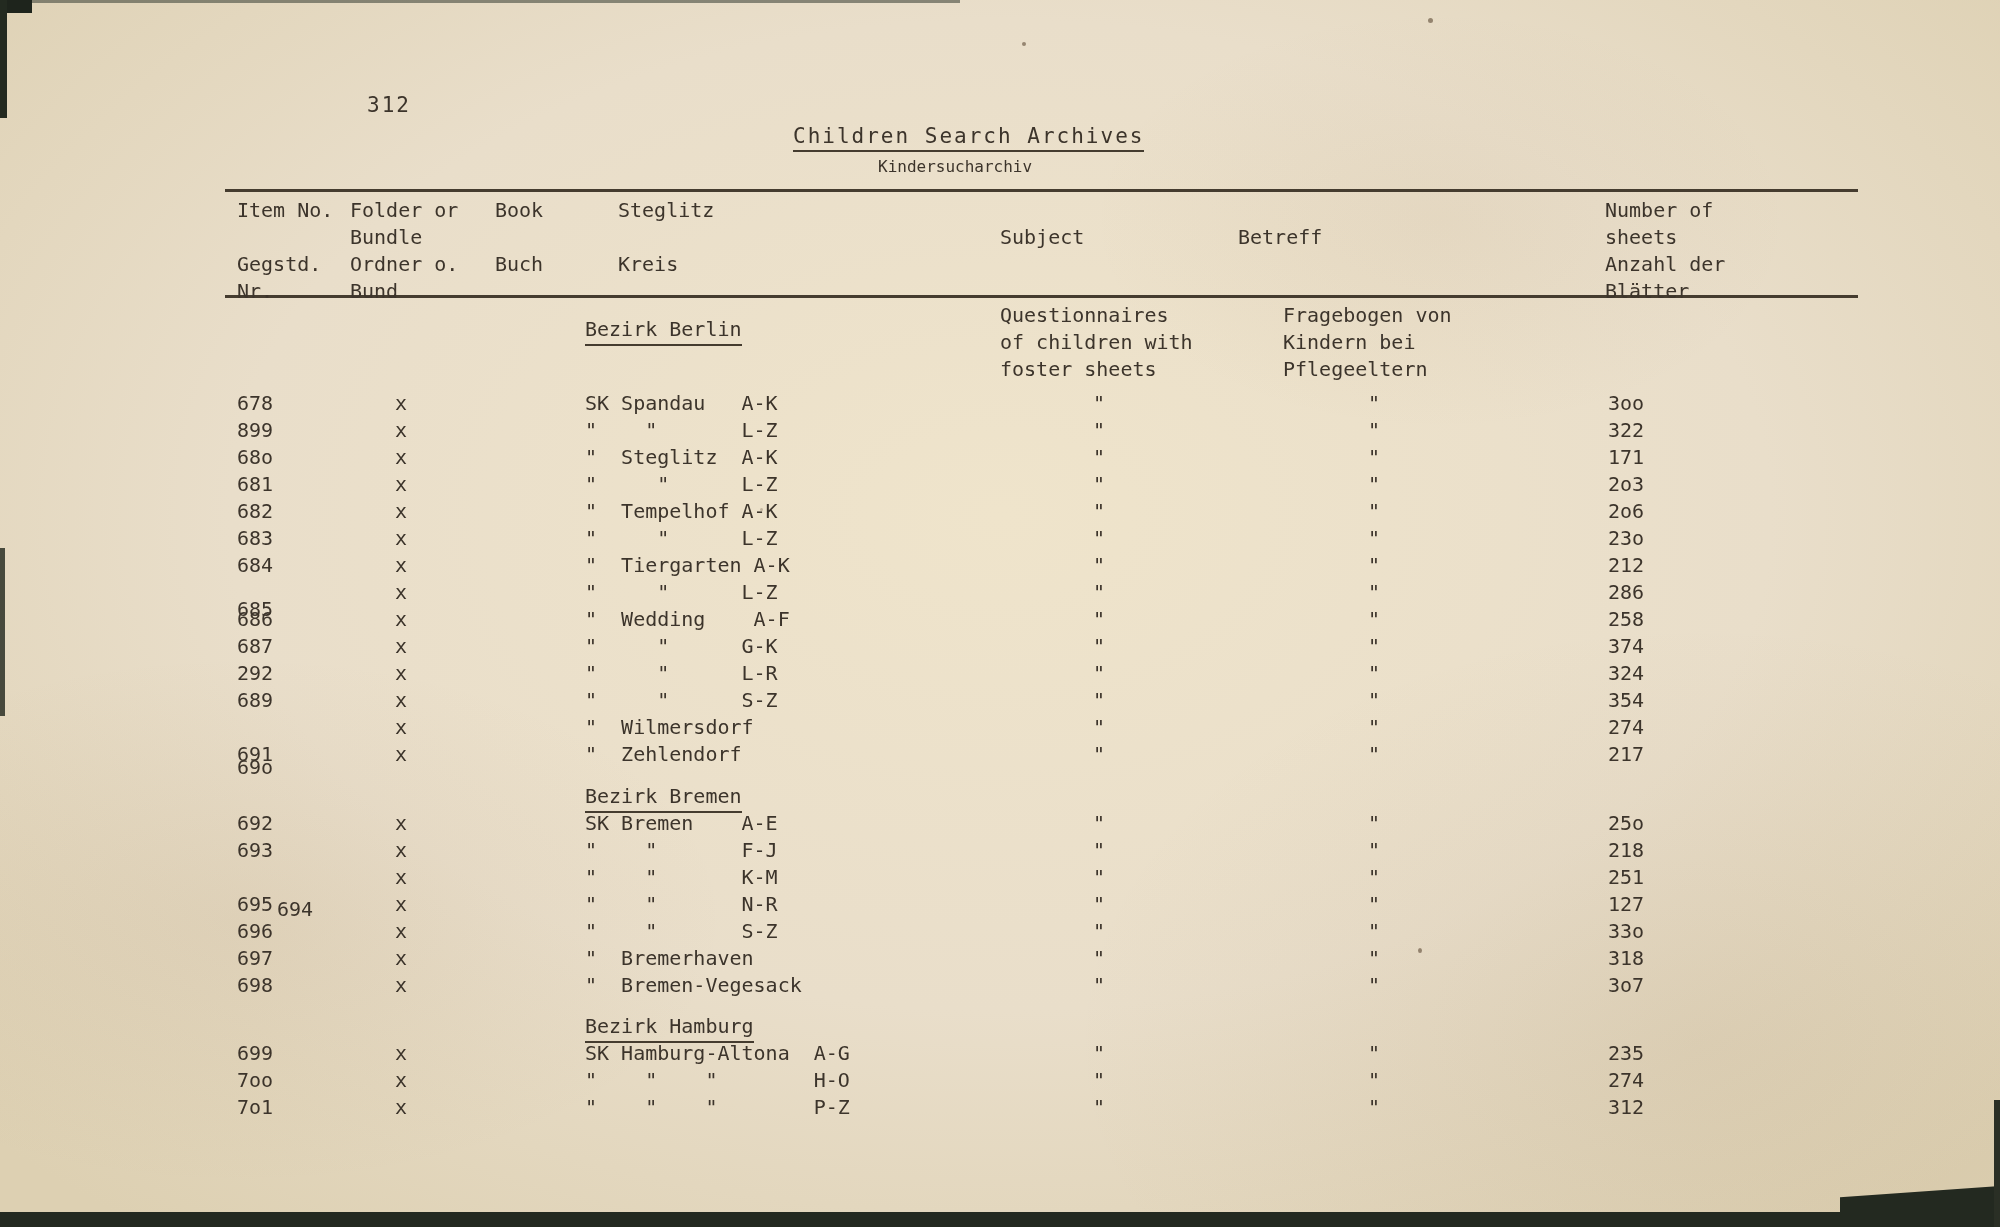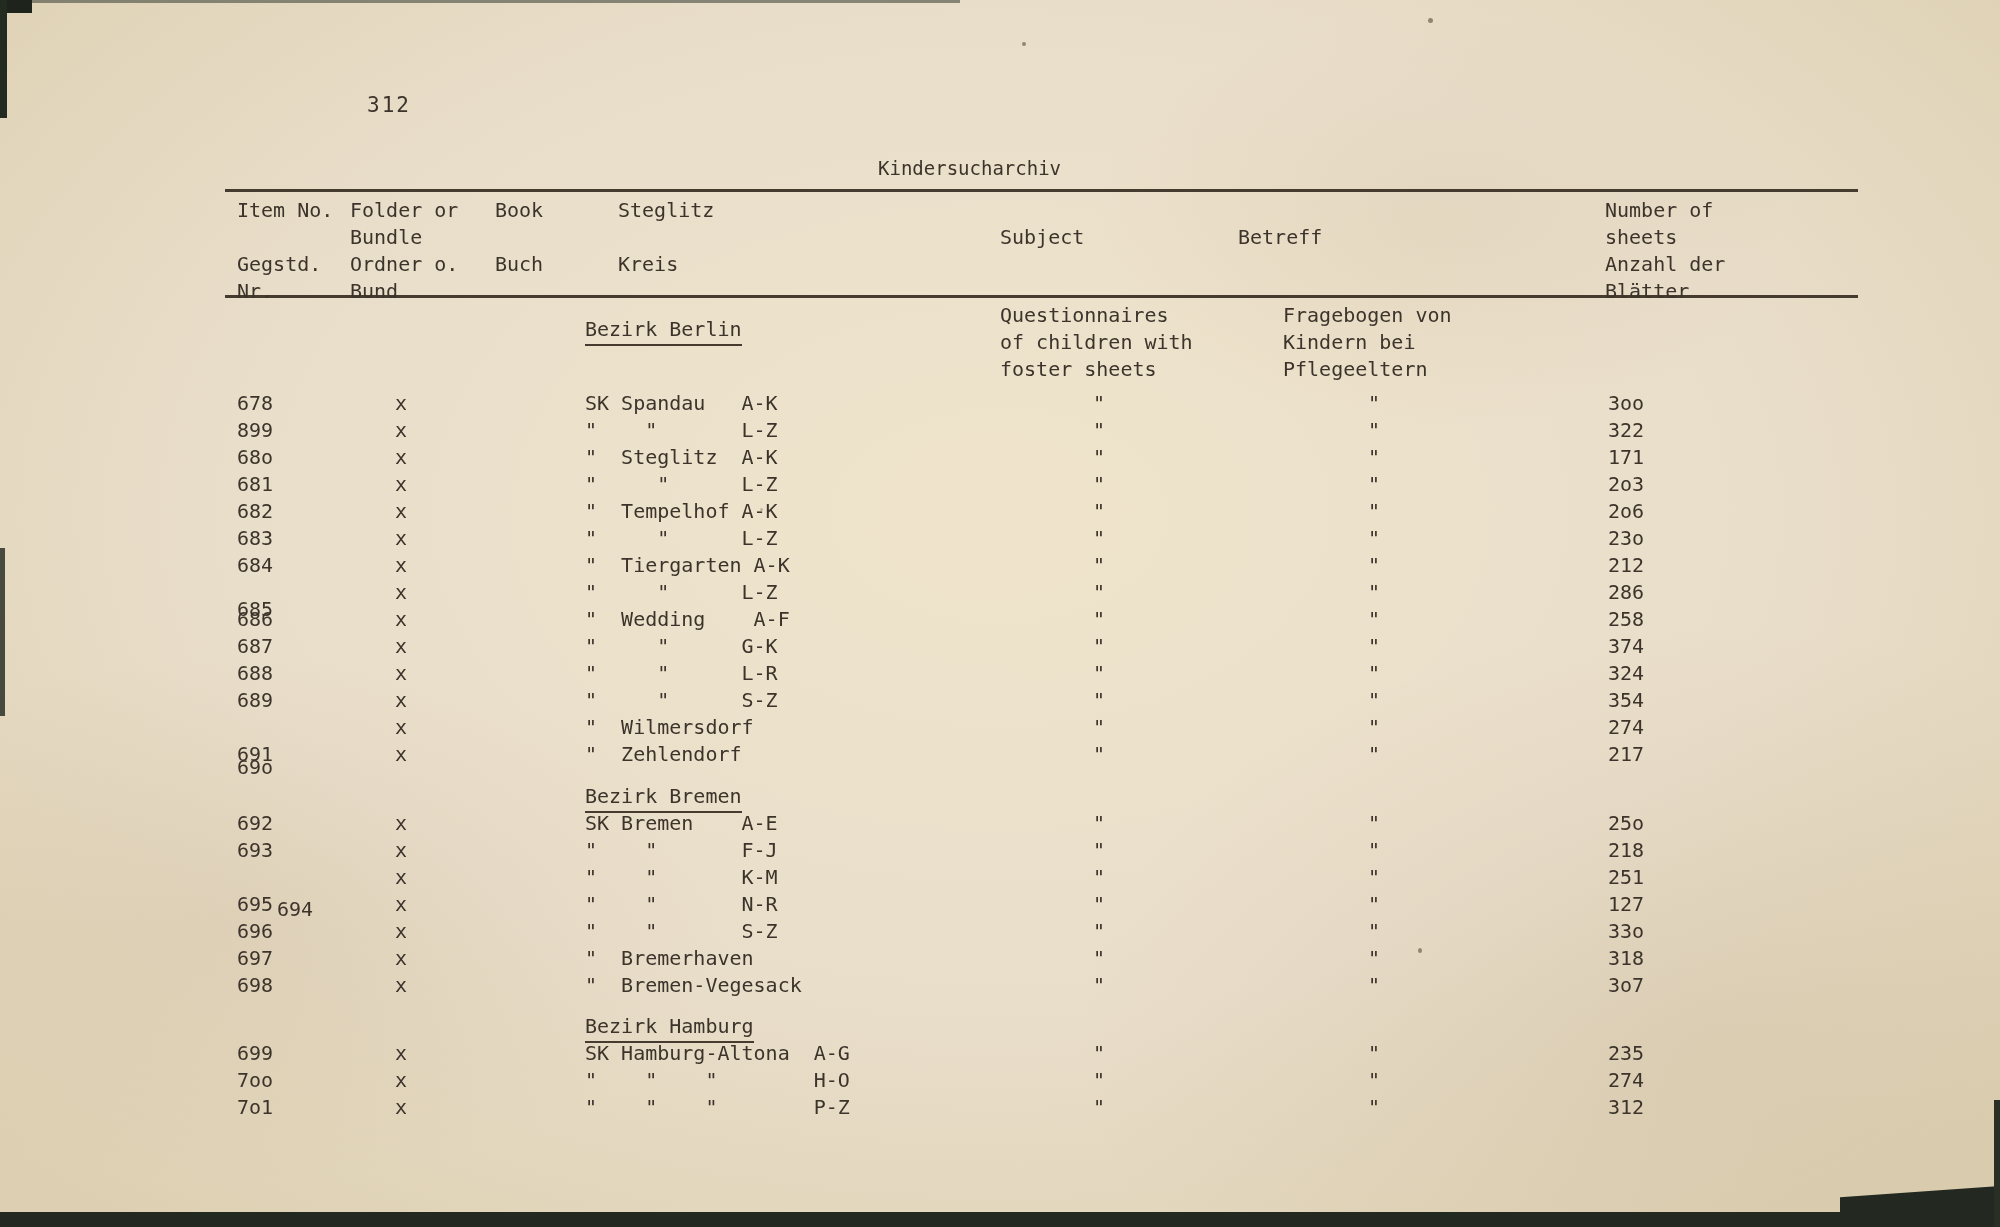--- a/index.html
+++ b/index.html
@@ -22,21 +22,21 @@
     white-space:nowrap;
     color:#3c342b;
   }
   .pre{white-space:pre;}
   .pagenum{position:absolute;left:367px;top:92px;font-size:21px;letter-spacing:2px;}
   .title{
     position:absolute;left:793px;top:124px;
     font-size:21px;letter-spacing:2px;
     border-bottom:2px solid #453c2f;padding-bottom:2px;
   }
-  .subtitle{position:absolute;left:878px;top:157px;font-size:19px;}
+  .subtitle{position:absolute;left:878px;top:157px;font-size:16px;}
   .rule{position:absolute;left:225px;width:1633px;height:3px;background:#453c2f;}
   .rule-top{top:189px;}
   .rule-bottom{top:295px;}
   .sec-heading{
     border-bottom:2px solid #453c2f;
     padding-bottom:1px;
   }
   
   .edge{position:absolute;background:#222820;}
   .edge-top-left{left:0;top:0;width:32px;height:13px;background:#1e241c;}
@@ -47,20 +47,21 @@
   .edge-bottom-right{left:1840px;top:1186px;width:160px;height:41px;background:#232920;transform:skewY(-4deg);transform-origin:right bottom;}
   .edge-right-sliver{left:1994px;top:1100px;width:6px;height:127px;background:#2a2f25;}
   .speck{position:absolute;border-radius:50%;background:rgba(80,60,40,.55);}
 </style>
 </head>
 <body>
 
 <div id="paper">
 
   <div class="pagenum cell">312</div>
+  <div class="title">Children Search Archives</div>
   <div class="subtitle">Kindersucharchiv</div>
 
   <div class="rule rule-top"></div>
   <div class="rule rule-bottom"></div>
 
   <div class="cell" style="left:237px;top:197px">Item No.</div>
   <div class="cell" style="left:350px;top:197px">Folder or</div>
   <div class="cell" style="left:495px;top:197px">Book</div>
   <div class="cell" style="left:618px;top:197px">Steglitz</div>
   <div class="cell" style="left:1605px;top:197px">Number of</div>
@@ -141,21 +142,21 @@
       <div class="cell pre" style="left: 585px; top: 606px;">"  Wedding    A-F</div>
       <div class="cell" style="left: 1093px; top: 606px;">"</div>
       <div class="cell" style="left: 1368px; top: 606px;">"</div>
       <div class="cell" style="left: 1608px; top: 606px;">258</div>
       <div class="cell" style="left: 237px; top: 633px;">687</div>
       <div class="cell" style="left: 395px; top: 633px;">x</div>
       <div class="cell pre" style="left: 585px; top: 633px;">"     "      G-K</div>
       <div class="cell" style="left: 1093px; top: 633px;">"</div>
       <div class="cell" style="left: 1368px; top: 633px;">"</div>
       <div class="cell" style="left: 1608px; top: 633px;">374</div>
-      <div class="cell" style="left: 237px; top: 660px;">688</div>
+      <div class="cell" style="left: 237px; top: 660px;">292</div>
       <div class="cell" style="left: 395px; top: 660px;">x</div>
       <div class="cell pre" style="left: 585px; top: 660px;">"     "      L-R</div>
       <div class="cell" style="left: 1093px; top: 660px;">"</div>
       <div class="cell" style="left: 1368px; top: 660px;">"</div>
       <div class="cell" style="left: 1608px; top: 660px;">324</div>
       <div class="cell" style="left: 237px; top: 687px;">689</div>
       <div class="cell" style="left: 395px; top: 687px;">x</div>
       <div class="cell pre" style="left: 585px; top: 687px;">"     "      S-Z</div>
       <div class="cell" style="left: 1093px; top: 687px;">"</div>
       <div class="cell" style="left: 1368px; top: 687px;">"</div>

